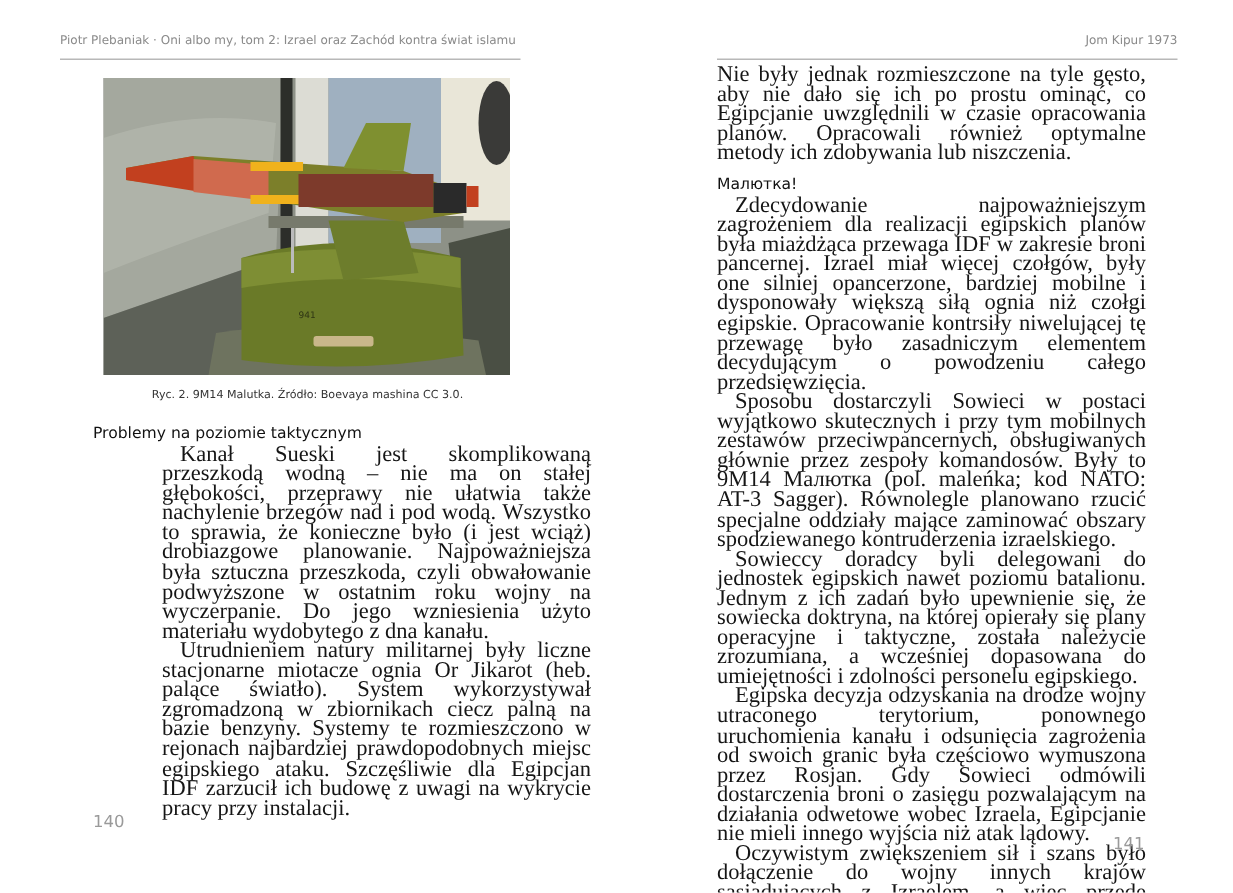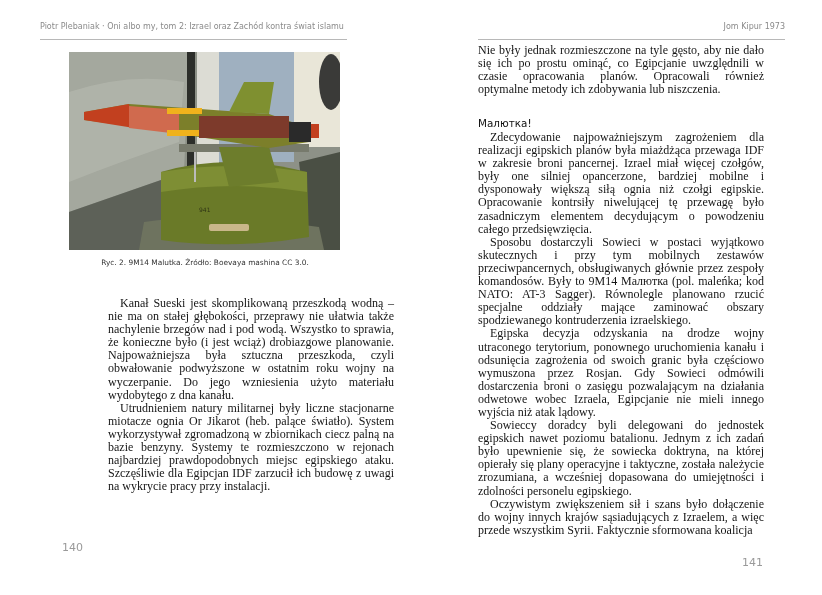--- a/index.html
+++ b/index.html
@@ -20,21 +20,21 @@
   }
   .caption {
     position:absolute; left:62px; top:258px; width:286px; text-align:center;
     font-family:"DejaVu Sans", sans-serif; font-size:7.4px; color:#333;
   }
   .section-heading {
     position:absolute; font-family:"DejaVu Sans", sans-serif; font-size:10.4px; color:#111;
     white-space:nowrap;
   }
   .body-text {
-    position:absolute; font-family:"Liberation Serif", serif; font-size:12px;
+    position:absolute; font-family:"Liberation Serif", serif; font-size:15px;
     line-height:13.1px; color:#151515; text-align:justify; hyphens:manual;
   }
   .body-text p { margin:0; text-indent:12px; }
   .body-text p.noindent { text-indent:0; }
   .page-number {
     position:absolute; top:541px; font-family:"DejaVu Sans", sans-serif;
     font-size:11px; color:#9a9a9a;
   }
 </style>
 </head>
@@ -76,20 +76,21 @@
       <rect x="130" y="64" width="90" height="22" fill="#7d3a2b"></rect>
       <rect x="220" y="70" width="22" height="20" fill="#2a2a2a"></rect>
       <rect x="242" y="72" width="8" height="14" fill="#c2401f"></rect>
 
       <path d="M160 60 L175 30 L205 30 L200 62 Z" fill="#7f9030"></path>
     </svg>
   </div>
 
   <div class="caption">Ryc. 2. 9M14 Malutka. Źródło: Boevaya mashina CC 3.0.</div>
 
+  <div class="section-heading" style="left:62px; top:283px;">Problemy na poziomie taktycznym</div>
 
   <div class="body-text" style="left:62px; top:297px; width:286px;margin-left:46px;">
     <p>Kanał Sueski jest skomplikowaną przeszkodą wodną – nie ma on stałej głębokości, przeprawy nie ułatwia także nachylenie brzegów nad i pod wodą. Wszystko to sprawia, że konieczne było (i jest wciąż) drobiazgowe planowanie. Najpoważniejsza była sztuczna przeszkoda, czyli obwałowanie podwyższone w ostatnim roku wojny na wyczerpanie. Do jego wzniesienia użyto materiału wydobytego z dna kanału.</p>
     <p>Utrudnieniem natury militarnej były liczne stacjonarne miotacze ognia Or Jikarot (heb. palące światło). System wykorzystywał zgromadzoną w zbiornikach ciecz palną na bazie benzyny. Systemy te rozmieszczono w rejonach najbardziej prawdopodobnych miejsc egipskiego ataku. Szczęśliwie dla Egipcjan IDF zarzucił ich budowę z uwagi na wykrycie pracy przy instalacji.</p>
   </div>
 
   <div class="page-number" style="left:62px;text-align:center;">140</div>
 </div>
 
 <div class="page page-right">
@@ -97,19 +98,19 @@
 
   <div class="body-text" style="left:65px; top:44px; width:286px;">
     <p class="noindent">Nie były jednak rozmieszczone na tyle gęsto, aby nie dało się ich po prostu ominąć, co Egipcjanie uwzględnili w czasie opracowania planów. Opracowali również optymalne metody ich zdobywania lub niszczenia.</p>
   </div>
 
   <div class="section-heading" style="left:65px; top:117px;">Малютка!</div>
 
   <div class="body-text" style="left:65px; top:131px; width:286px;">
     <p>Zdecydowanie najpoważniejszym zagrożeniem dla realizacji egipskich planów była miażdżąca przewaga IDF w zakresie broni pancernej. Izrael miał więcej czołgów, były one silniej opancerzone, bardziej mobilne i dysponowały większą siłą ognia niż czołgi egipskie. Opracowanie kontrsiły niwelującej tę przewagę było zasadniczym elementem decydującym o powodzeniu całego przedsięwzięcia.</p>
     <p>Sposobu dostarczyli Sowieci w postaci wyjątkowo skutecznych i przy tym mobilnych zestawów przeciwpancernych, obsługiwanych głównie przez zespoły komandosów. Były to 9M14 Малютка (pol. maleńka; kod NATO: AT-3 Sagger). Równolegle planowano rzucić specjalne oddziały mające zaminować obszary spodziewanego kontruderzenia izraelskiego.</p>
+    <p>Sowieccy doradcy byli delegowani do jednostek egipskich nawet poziomu batalionu. Jednym z ich zadań było upewnienie się, że sowiecka doktryna, na której opierały się plany operacyjne i taktyczne, została należycie zrozumiana, a wcześniej dopasowana do umiejętności i zdolności personelu egipskiego.</p>
     <p>Egipska decyzja odzyskania na drodze wojny utraconego terytorium, ponownego uruchomienia kanału i odsunięcia zagrożenia od swoich granic była częściowo wymuszona przez Rosjan. Gdy Sowieci odmówili dostarczenia broni o zasięgu pozwalającym na działania odwetowe wobec Izraela, Egipcjanie nie mieli innego wyjścia niż atak lądowy.</p>
-    <p>Sowieccy doradcy byli delegowani do jednostek egipskich nawet poziomu batalionu. Jednym z ich zadań było upewnienie się, że sowiecka doktryna, na której opierały się plany operacyjne i taktyczne, została należycie zrozumiana, a wcześniej dopasowana do umiejętności i zdolności personelu egipskiego.</p>
     <p>Oczywistym zwiększeniem sił i szans było dołączenie do wojny innych krajów sąsiadujących z Izraelem, a więc przede wszystkim Syrii. Faktycznie sformowana koalicja</p>
   </div>
 
   <div class="page-number" style="left:329px;margin-top:15px;">141</div>
 </div>
 
 </body></html>

